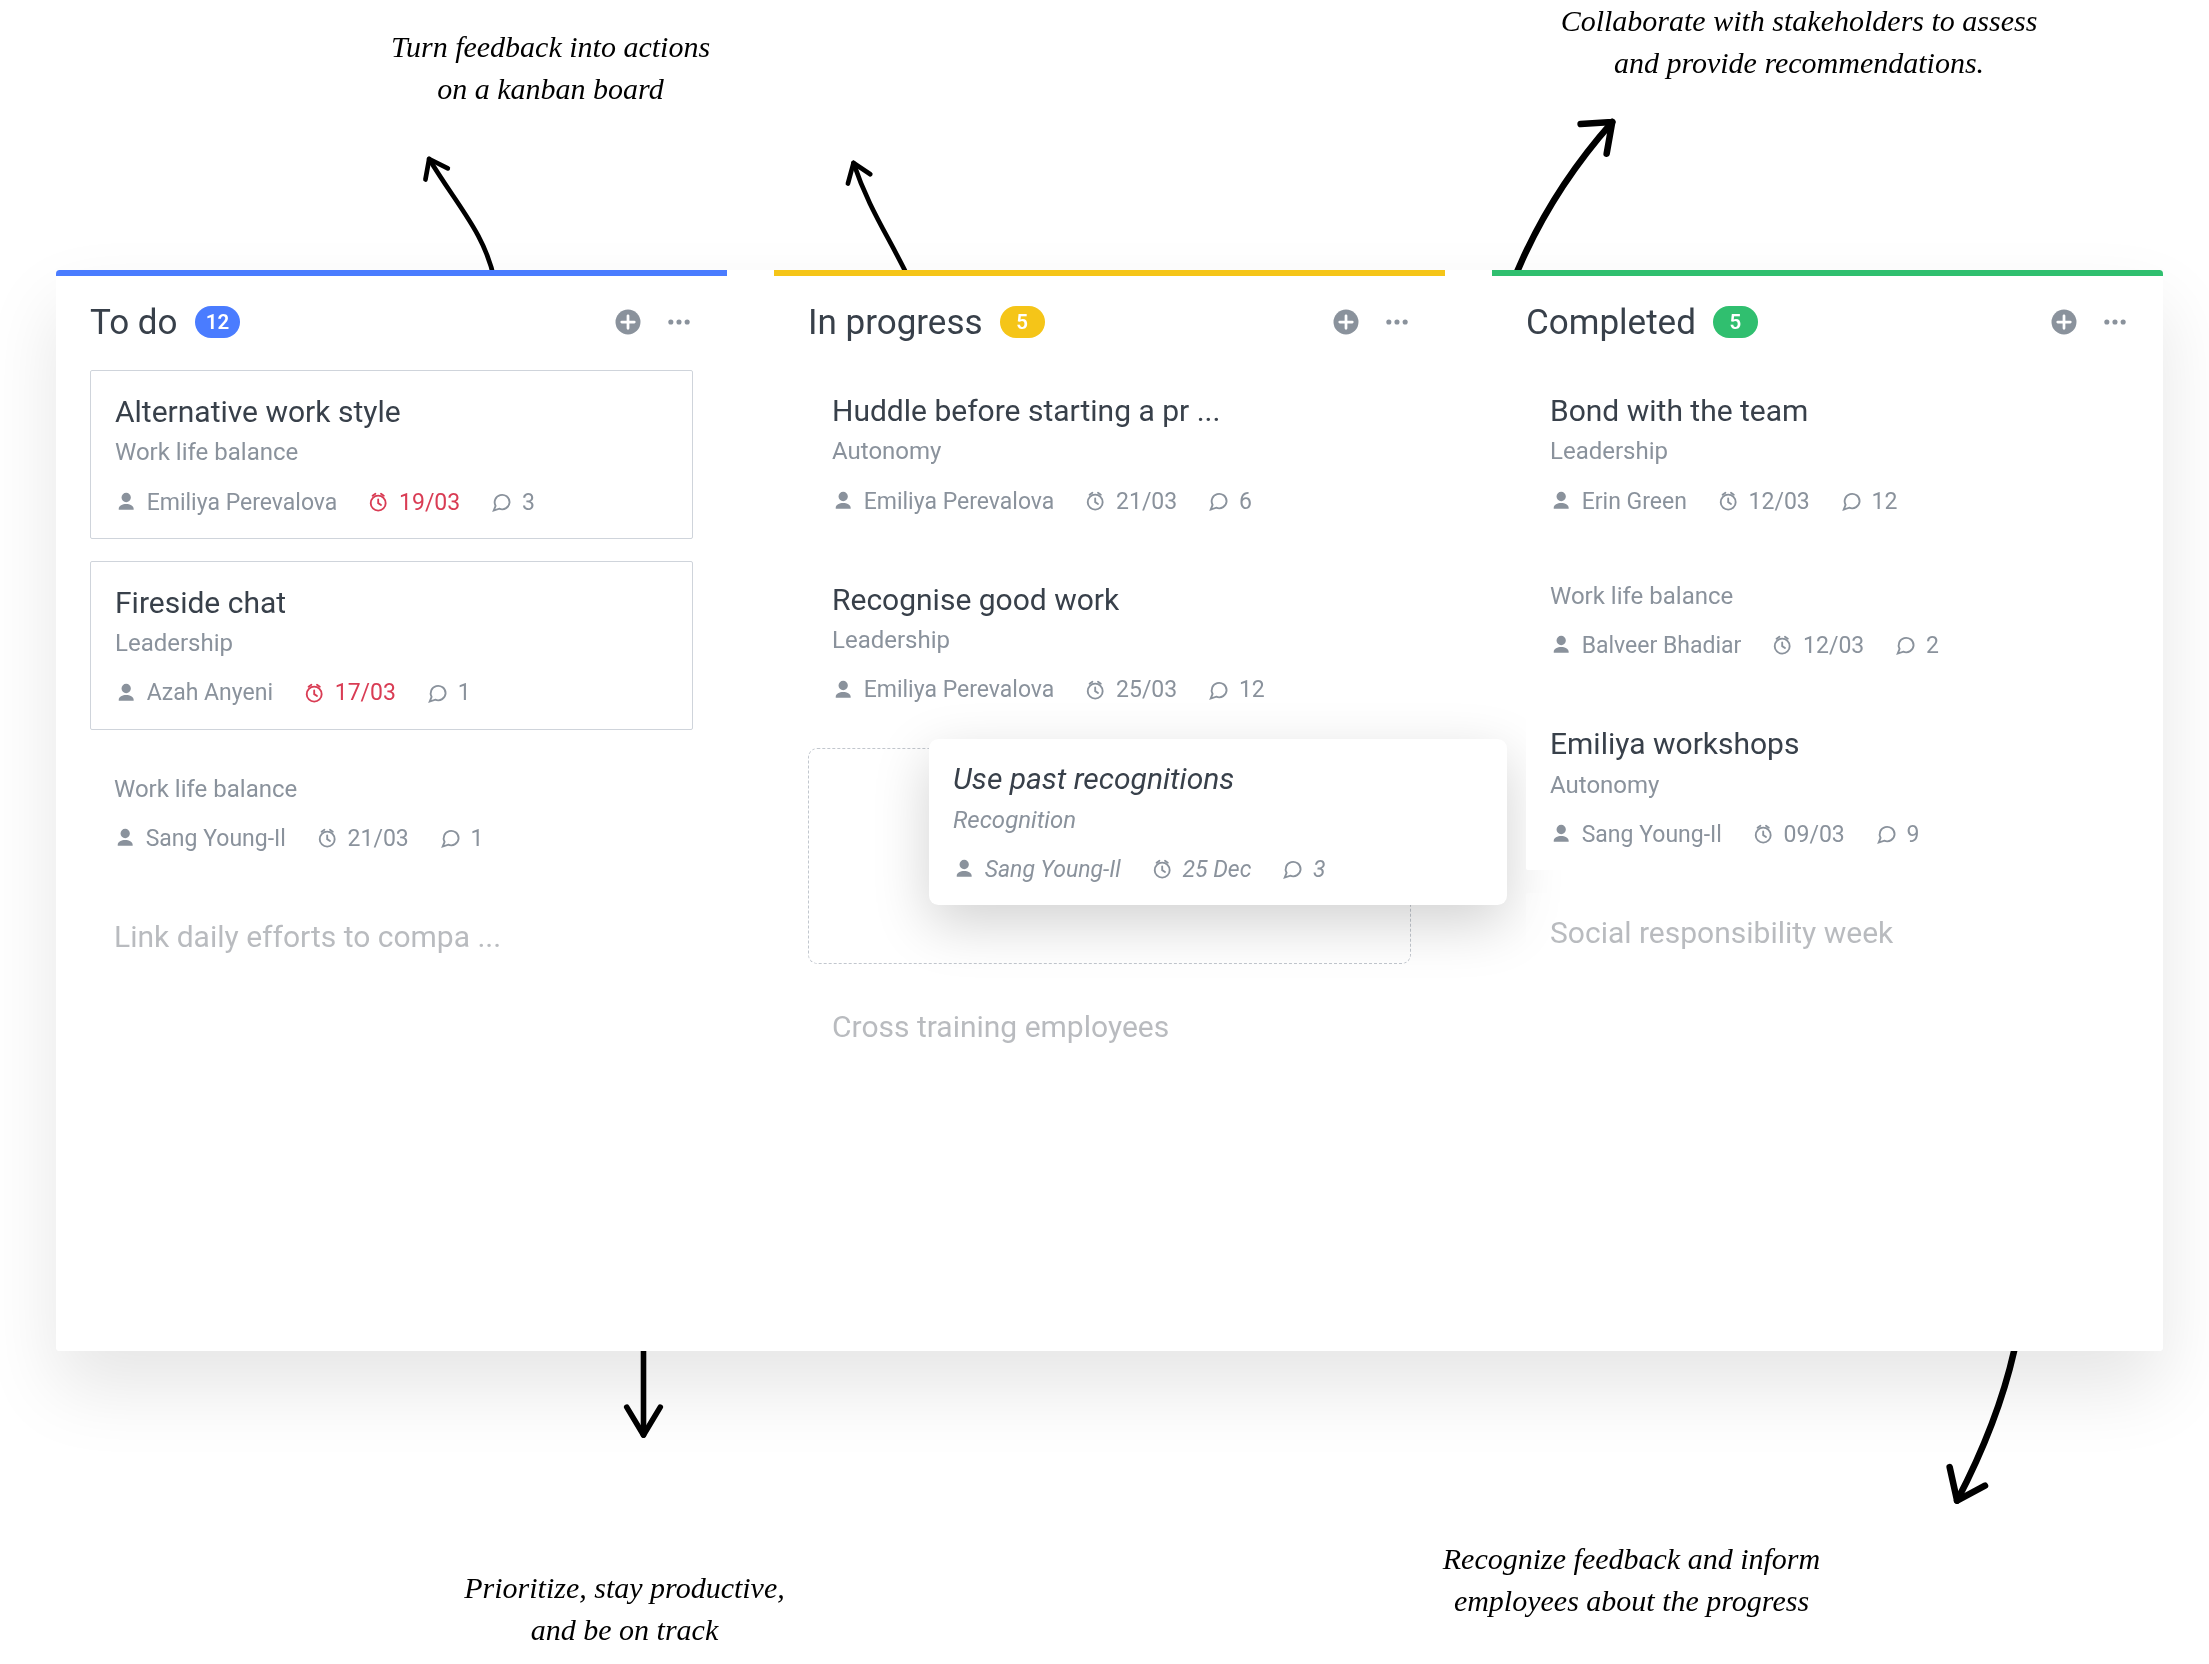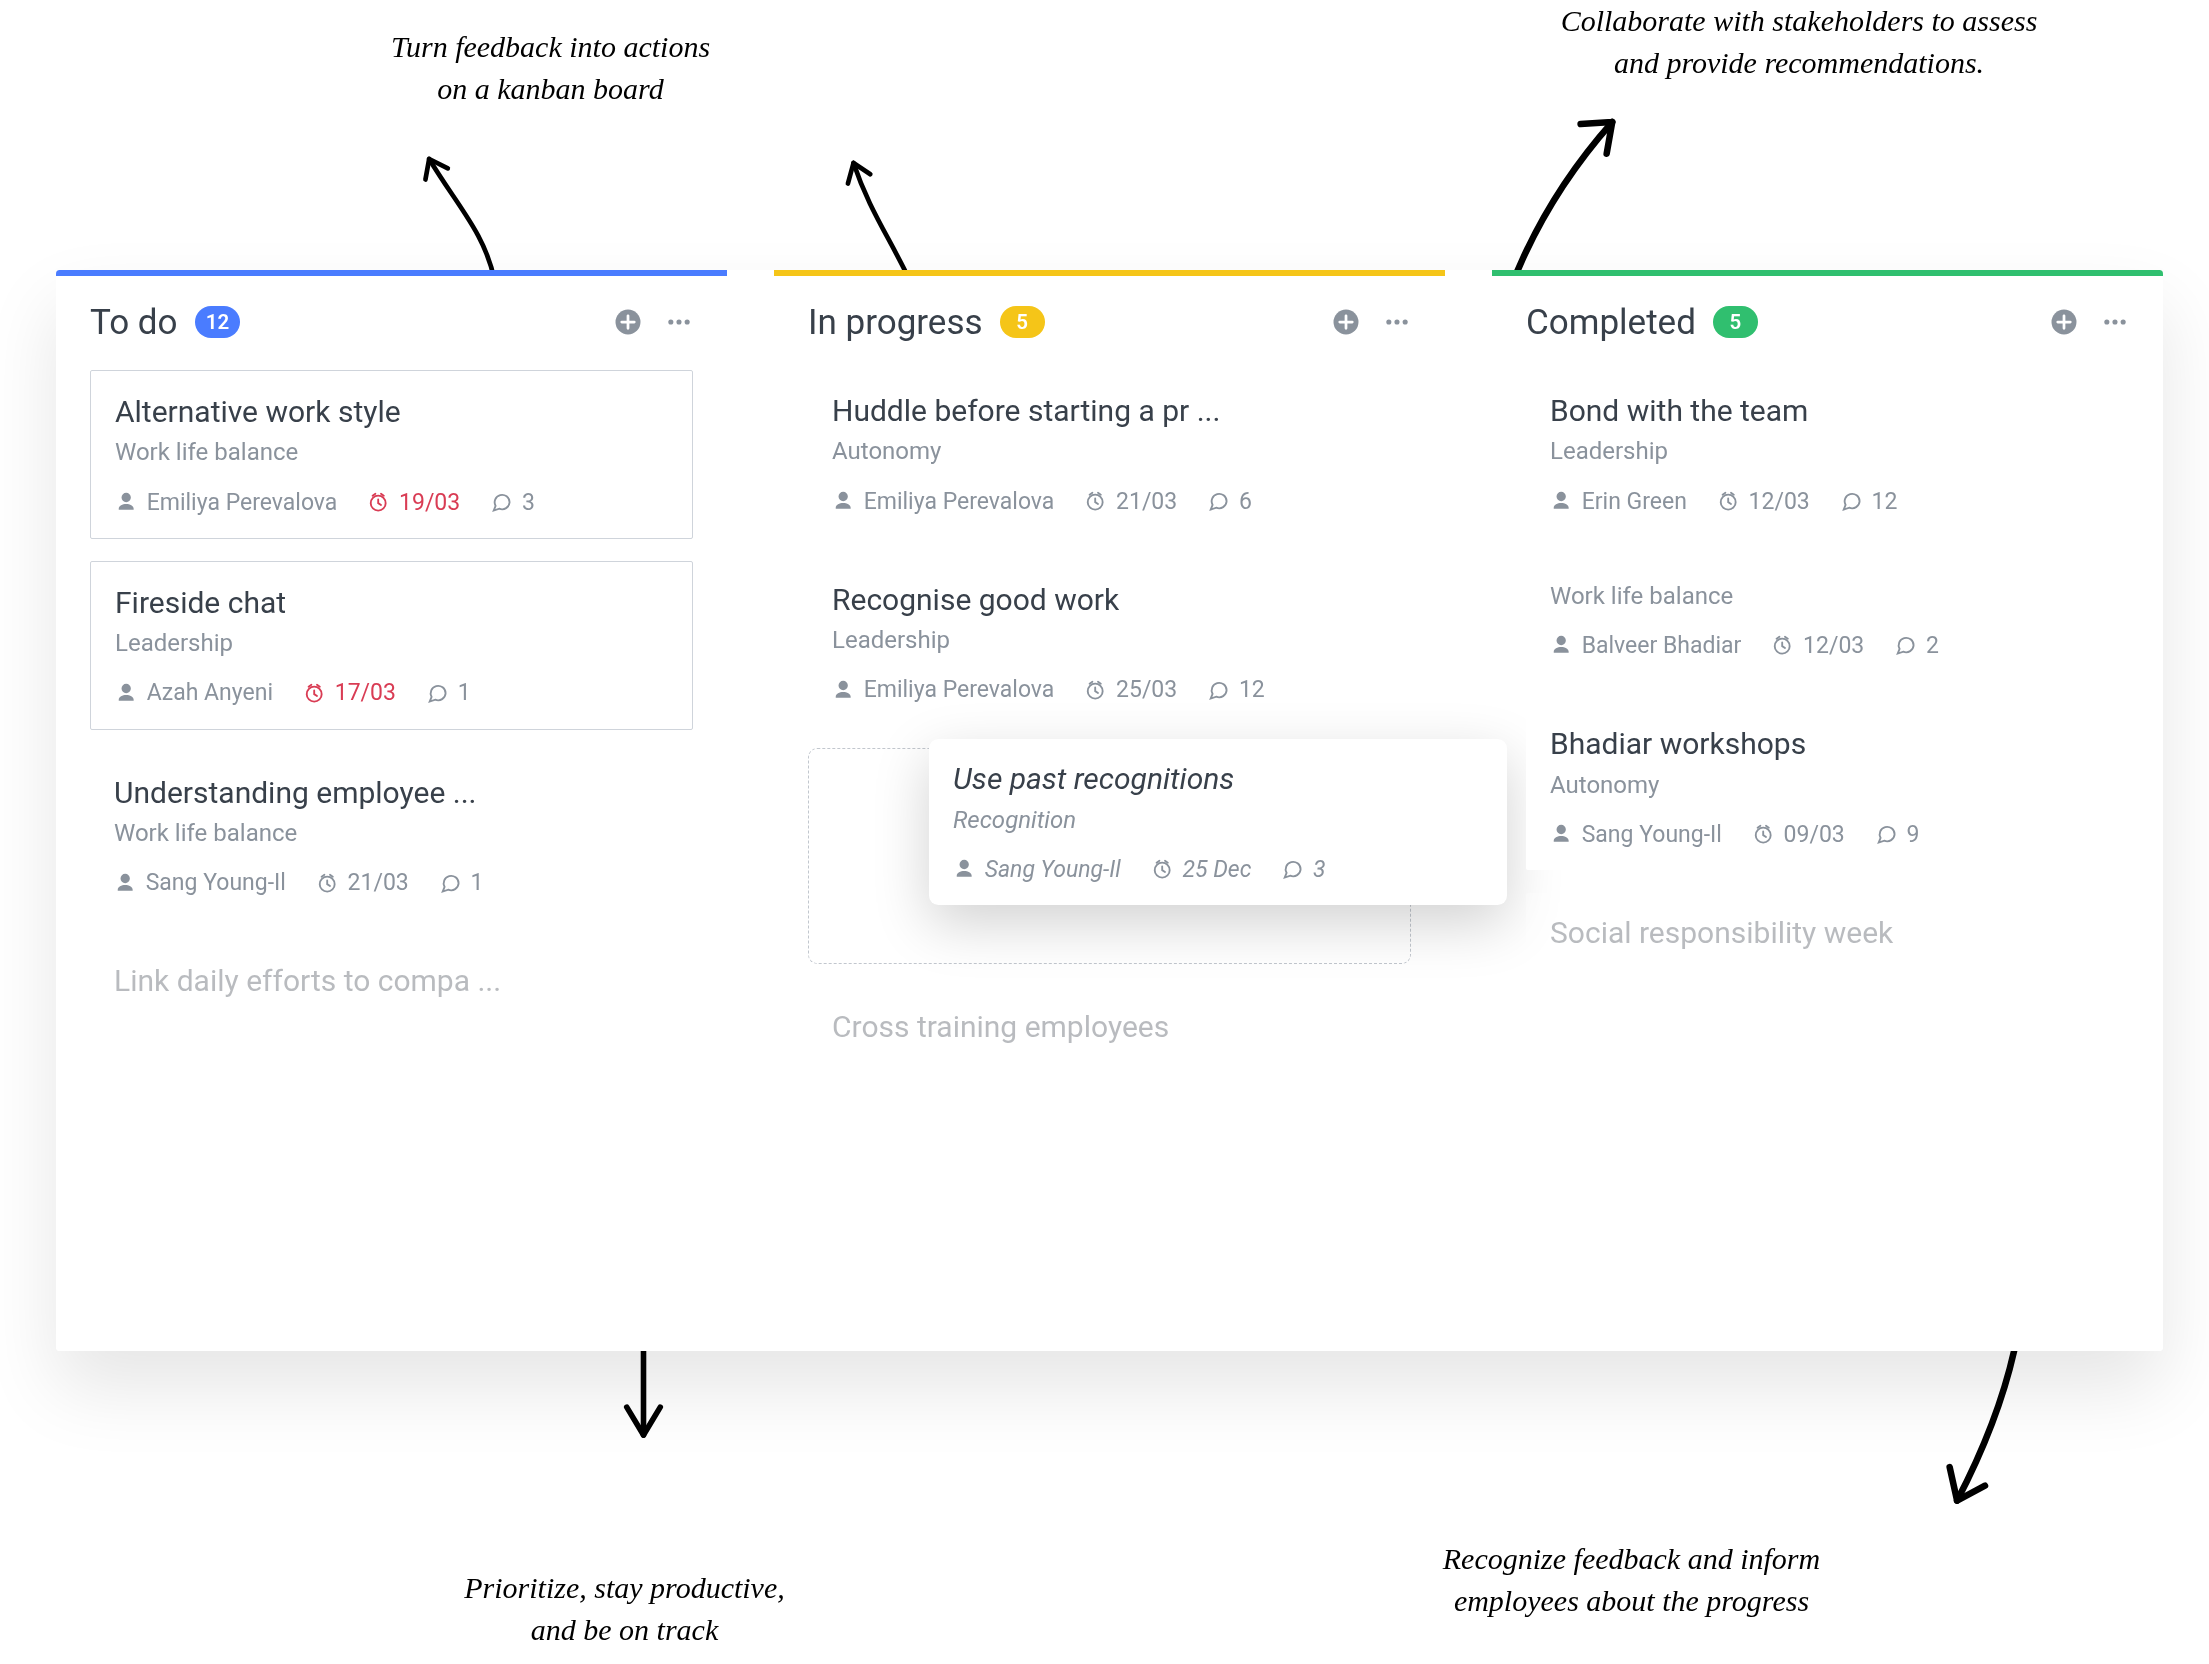--- a/index.html
+++ b/index.html
@@ -246,21 +246,20 @@
             </span>
           <span class="meta-item">
               <svg class="meta-icon" viewBox="0 0 24 24">
                 <path fill="none" stroke="currentColor" stroke-width="2" d="M21 12a8 8 0 0 1-11 7l-6 2 2-5a8 8 0 1 1 15-4Z"></path>
               </svg>
               <span>1</span>
             </span>
         </div>
       </div>
       <div class="card" style="border:none">
-        <div class="card-title">Understanding employee ...</div>
         <div class="card-category">Work life balance</div>
         <div class="card-meta">
           <span class="meta-item">
               <svg class="meta-icon" viewBox="0 0 24 24">
                 <path fill="currentColor" d="M12 12a5 5 0 1 0-5-5 5 5 0 0 0 5 5Zm0 2c-4 0-8 2-8 5v1h16v-1c0-3-4-5-8-5Z"></path>
               </svg>
               <span>Sang Young-Il</span>
             </span>
           <span class="meta-item">
               <svg class="meta-icon" viewBox="0 0 24 24">
@@ -462,21 +461,21 @@
             </span>
           <span class="meta-item">
               <svg class="meta-icon" viewBox="0 0 24 24">
                 <path fill="none" stroke="currentColor" stroke-width="2" d="M21 12a8 8 0 0 1-11 7l-6 2 2-5a8 8 0 1 1 15-4Z"></path>
               </svg>
               <span>2</span>
             </span>
         </div>
       </div>
       <div class="card" style="border:none">
-        <div class="card-title">Bhadiar workshops</div>
+        <div class="card-title">Emiliya workshops</div>
         <div class="card-category">Autonomy</div>
         <div class="card-meta">
           <span class="meta-item">
               <svg class="meta-icon" viewBox="0 0 24 24">
                 <path fill="currentColor" d="M12 12a5 5 0 1 0-5-5 5 5 0 0 0 5 5Zm0 2c-4 0-8 2-8 5v1h16v-1c0-3-4-5-8-5Z"></path>
               </svg>
               <span>Sang Young-Il</span>
             </span>
           <span class="meta-item">
               <svg class="meta-icon" viewBox="0 0 24 24">

